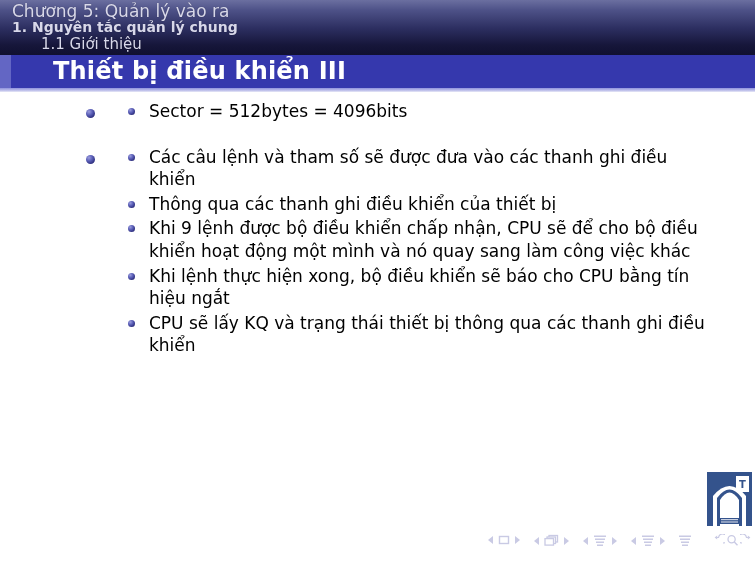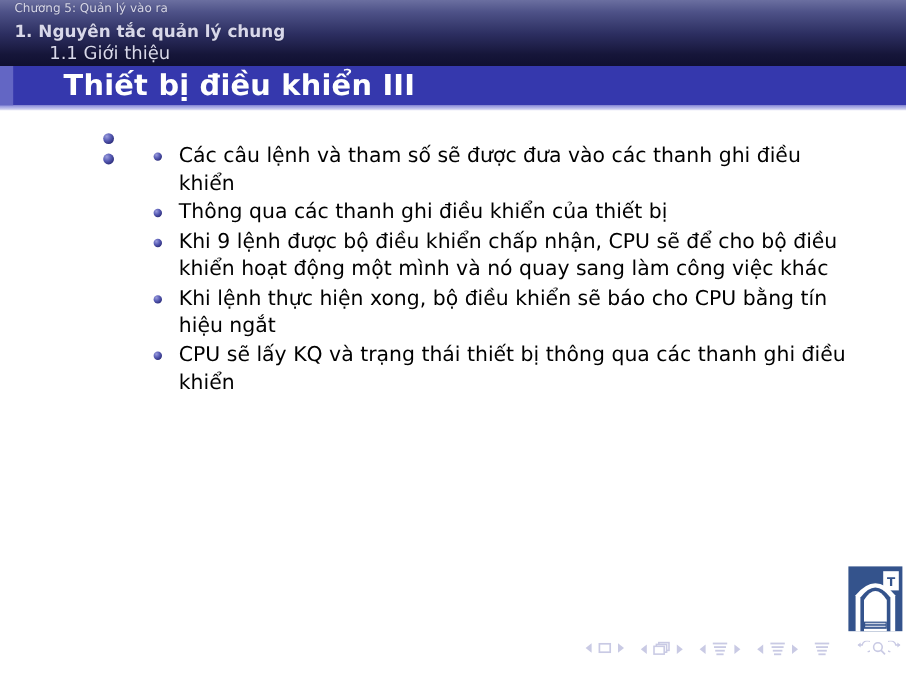--- a/index.html
+++ b/index.html
@@ -26,21 +26,21 @@
   }
   .nav-line {
     color: #d8d8ea;
     white-space: nowrap;
     line-height: 1;
     text-shadow: 0 0 1px rgba(0,0,0,0.35);
   }
   .nav-l1 {
     position: absolute;
     left: 12px; top: 3px;
-    font-size: 10px;
+    font-size: 17px;
   }
   .nav-l2 {
     position: absolute;
     left: 12px; top: 20px;
     font-size: 14px;
     font-weight: bold;
   }
   .nav-l3 {
     position: absolute;
     left: 41px; top: 37px;
@@ -176,20 +176,24 @@
   <div class="titlebar-text">Thiết bị điều khiển III</div>
 </div>
 <div class="titlebar-underline"></div>
 
 <div class="content">
   <ul class="blist">
 
     <li class="item-l1">
       <span class="dot"></span>
       <ul class="sublist">
+        <li class="item-l2">
+          <span class="dot"></span>
+          <span>Sector = 512bytes = 4096bits</span>
+        </li>
       </ul>
     </li>
 
     <li class="group-gap"></li>
 
     <li class="item-l1">
       <span class="dot"></span>
       <ul class="sublist">
         <li class="item-l2">
           <span class="dot"></span>

